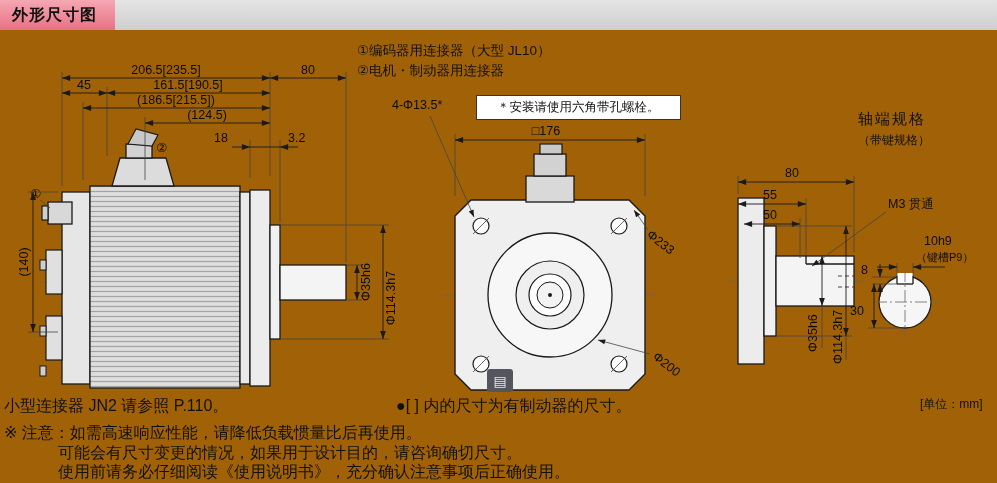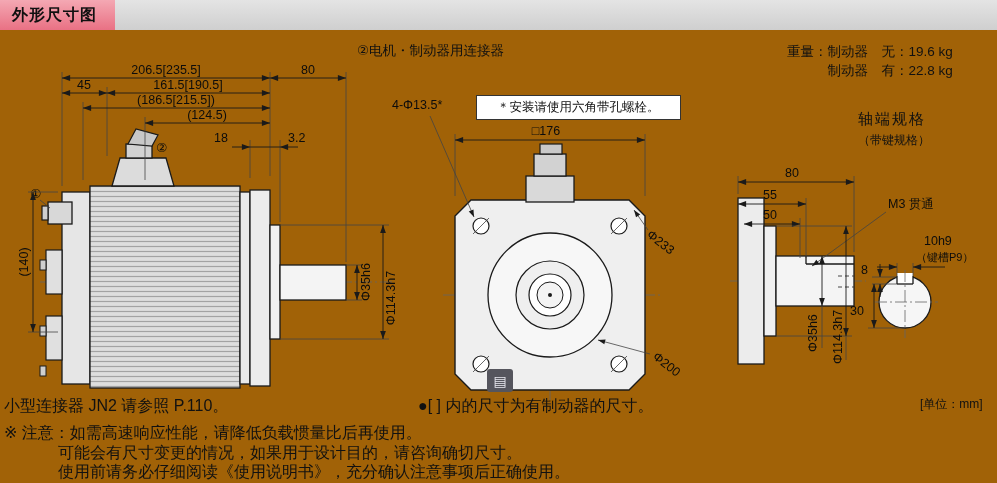--- a/index.html
+++ b/index.html
@@ -35,32 +35,26 @@
 </head>
 <body>
 
 <div class="page">
 
   <header class="topbar">
     <div class="title-badge">外形尺寸图</div>
   </header>
 
   <div class="note-connectors">
+    <div>①编码器用连接器（大型 JL10）</div>
     <div>②电机・制动器用连接器</div>
   </div>
 
   <div class="boxed-note">＊安装请使用六角带孔螺栓。</div>
 
-  <div class="weight">
-    <span>重量：</span>
-    <div>
-      <div>制动器　无：19.6 kg</div>
-      <div>制动器　有：22.8 kg</div>
-    </div>
-  </div>
 
   <div class="shaft-spec">
     <div class="shaft-spec-title">轴端规格</div>
     <div class="shaft-spec-sub">（带键规格）</div>
   </div>
 
   <svg class="drawing" width="997" height="385" viewBox="0 0 997 385">
     <defs>
       <marker id="arr" viewBox="0 0 10 10" refX="9.5" refY="5" markerWidth="10" markerHeight="10" orient="auto-start-reverse">
         <path d="M0.5,1.8 L9.5,5 L0.5,8.2 z" fill="#1a1a1a"></path>
@@ -278,19 +272,19 @@
         <text class="dim" text-anchor="start" x="842" y="334" transform="rotate(-90,842,334)">Φ114.3h7</text>
       </g>
     </g>
   </svg>
 
   <div class="embed-icon">
       <span>▤</span>
     </div>
 
   <div class="fnote" style="left:4px;top:396px;">小型连接器 JN2 请参照 P.110。</div>
-  <div class="fnote" style="left:418px;top:396px;">●[ ] 内的尺寸为有制动器的尺寸。</div>
+  <div class="fnote" style="left:396px;top:396px;">●[ ] 内的尺寸为有制动器的尺寸。</div>
   <div class="funit" style="left:920px;top:396px;">[单位：mm]</div>
   <div class="fnote" style="left:58px;top:443px;">可能会有尺寸变更的情况，如果用于设计目的，请咨询确切尺寸。</div>
   <div class="fnote" style="left:4px;top:423px;">※ 注意：如需高速响应性能，请降低负载惯量比后再使用。</div>
   <div class="fnote" style="left:58px;top:462px;">使用前请务必仔细阅读《使用说明书》，充分确认注意事项后正确使用。</div>
 
 </div>
 
 </body></html>

